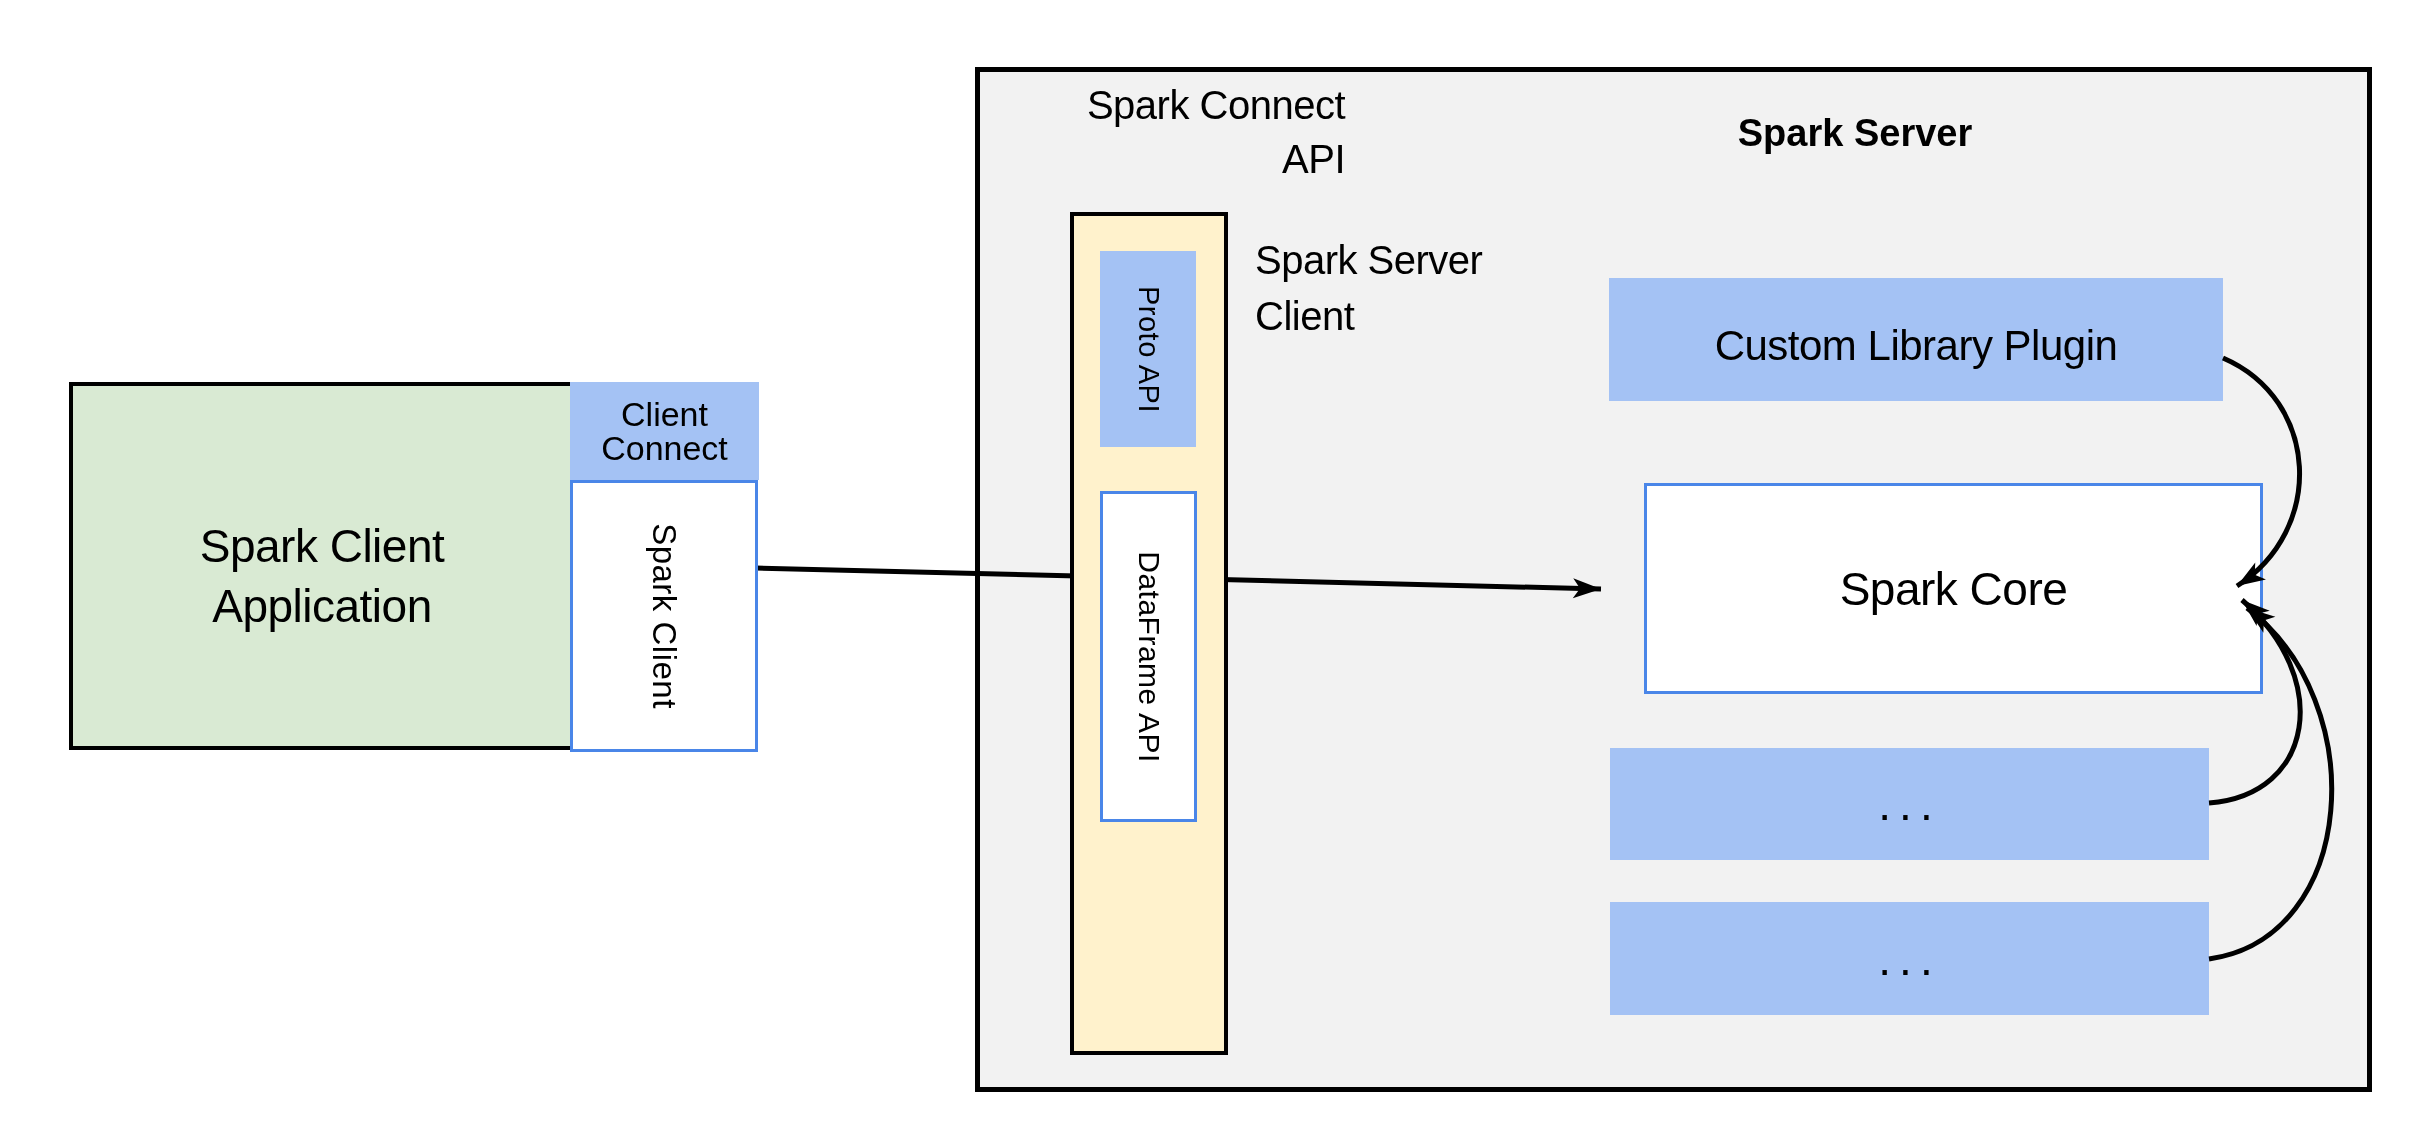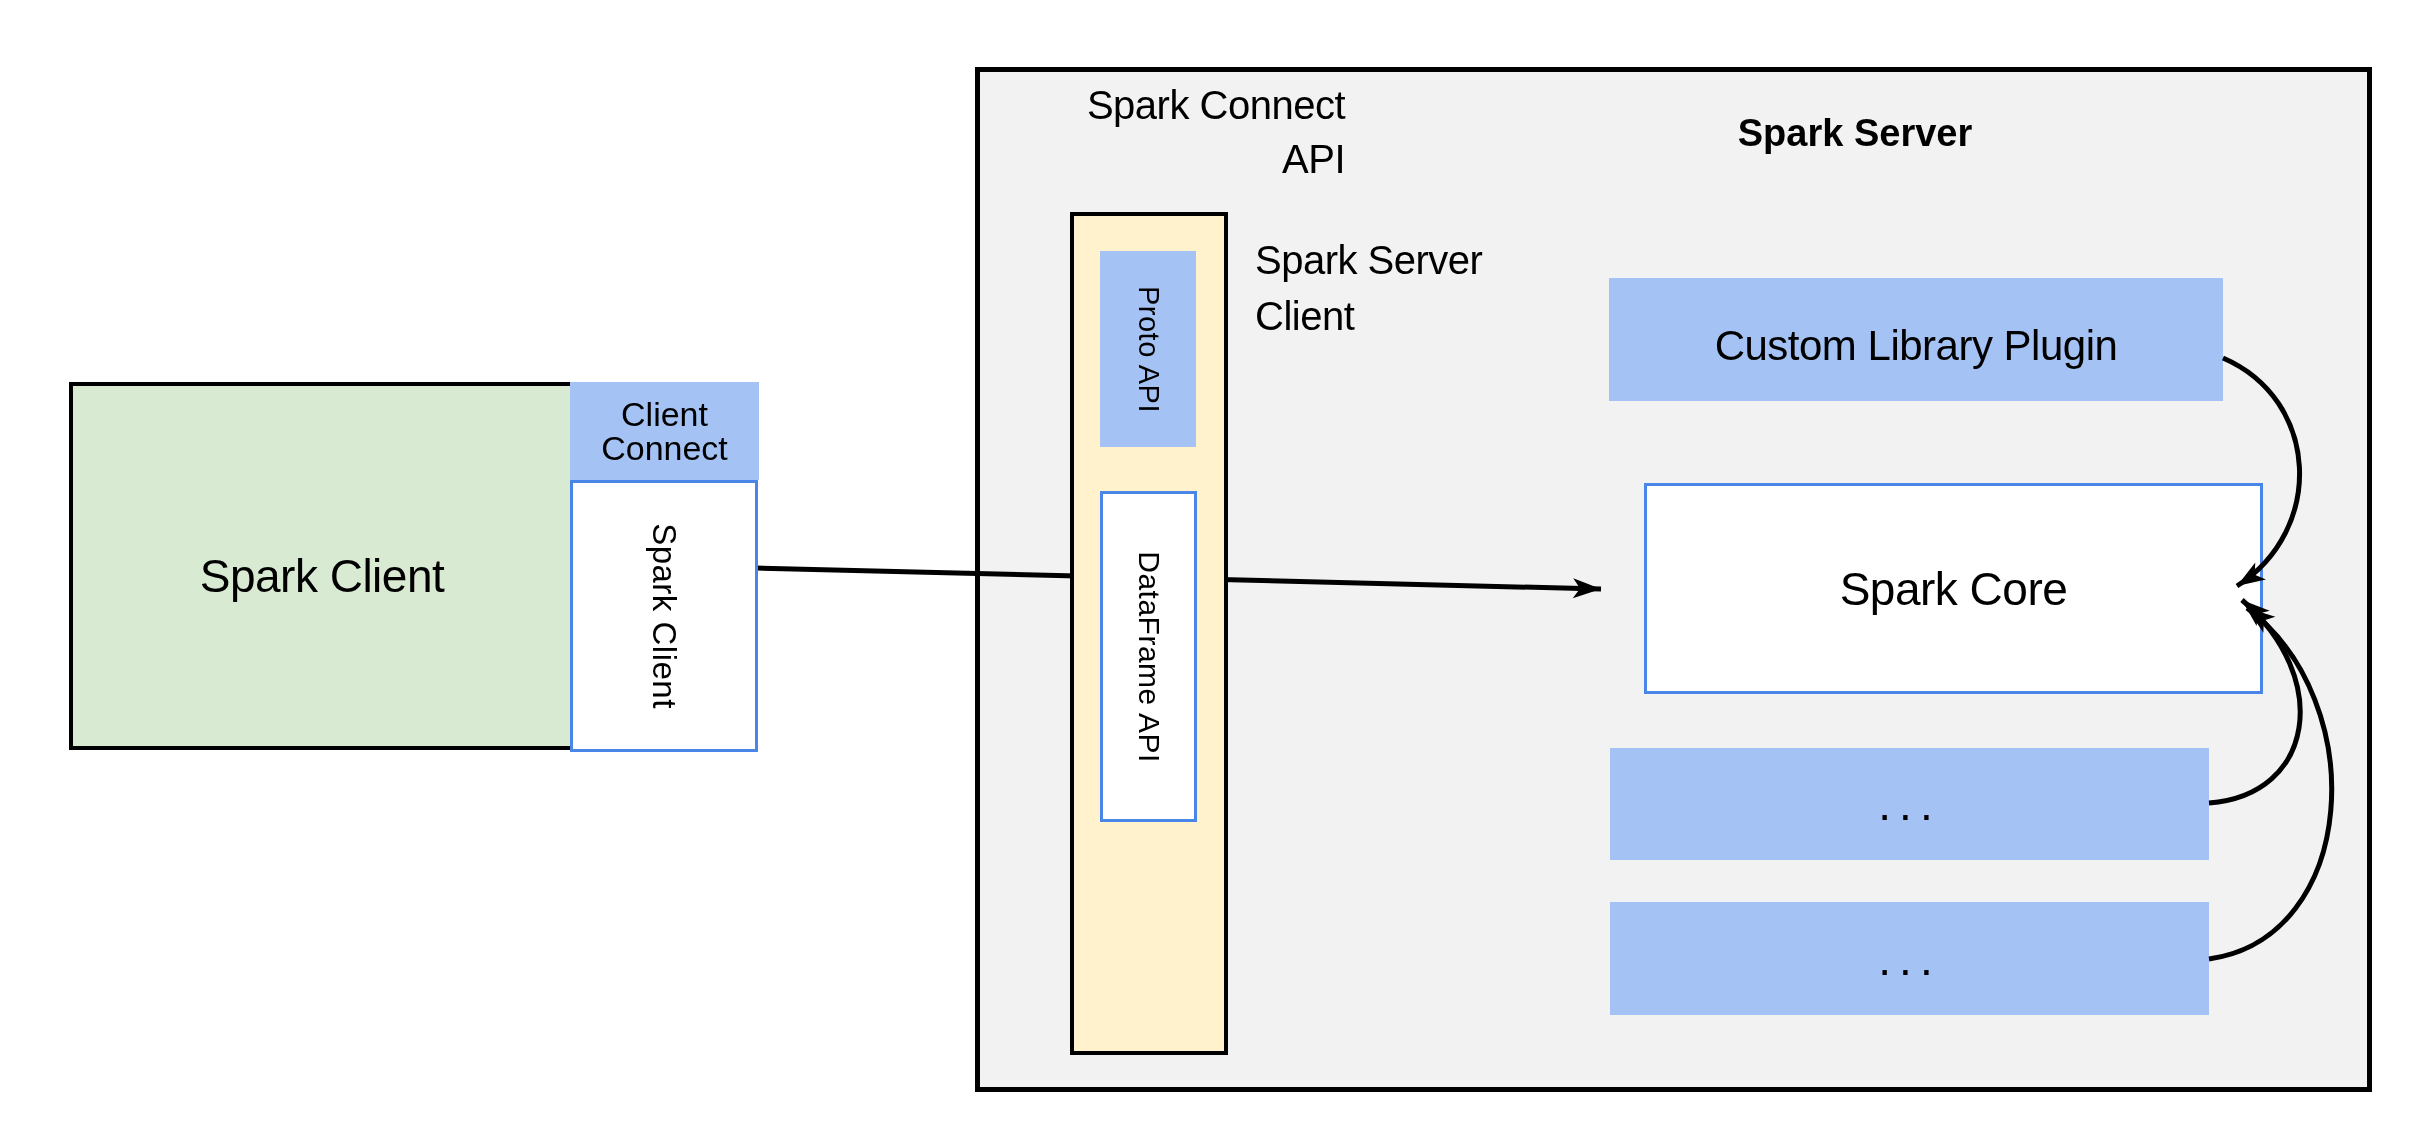--- a/index.html
+++ b/index.html
@@ -72,20 +72,21 @@
   <div class="abs yellow-box"></div>
   <div class="abs proto-box">
     <span class="vtext">Proto API</span>
   </div>
   <div class="abs dataframe-box">
     <span class="vtext">DataFrame API</span>
   </div>
 
   <div class="abs green-box">
     <div>Spark Client</div>
+    <div>Application</div>
   </div>
   <div class="abs package-box">
     <div>Client</div>
     <div>Connect</div>
   </div>
   <div class="abs spark-client-box">
     <span class="vtext">Spark Client</span>
   </div>
 
   <div class="abs plugin-box">Custom Library Plugin</div>

